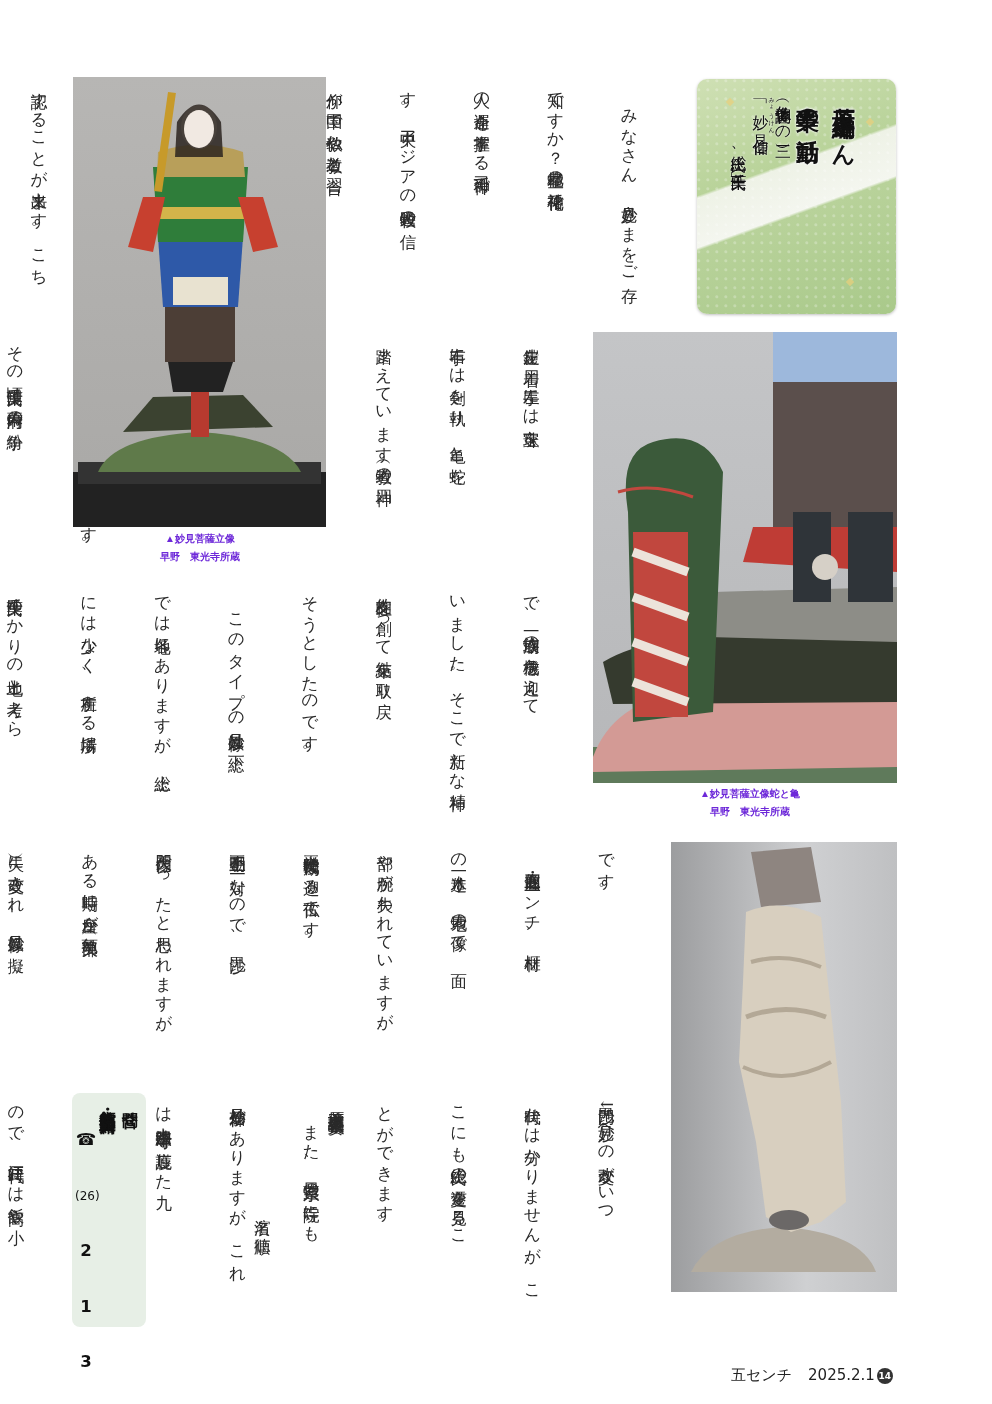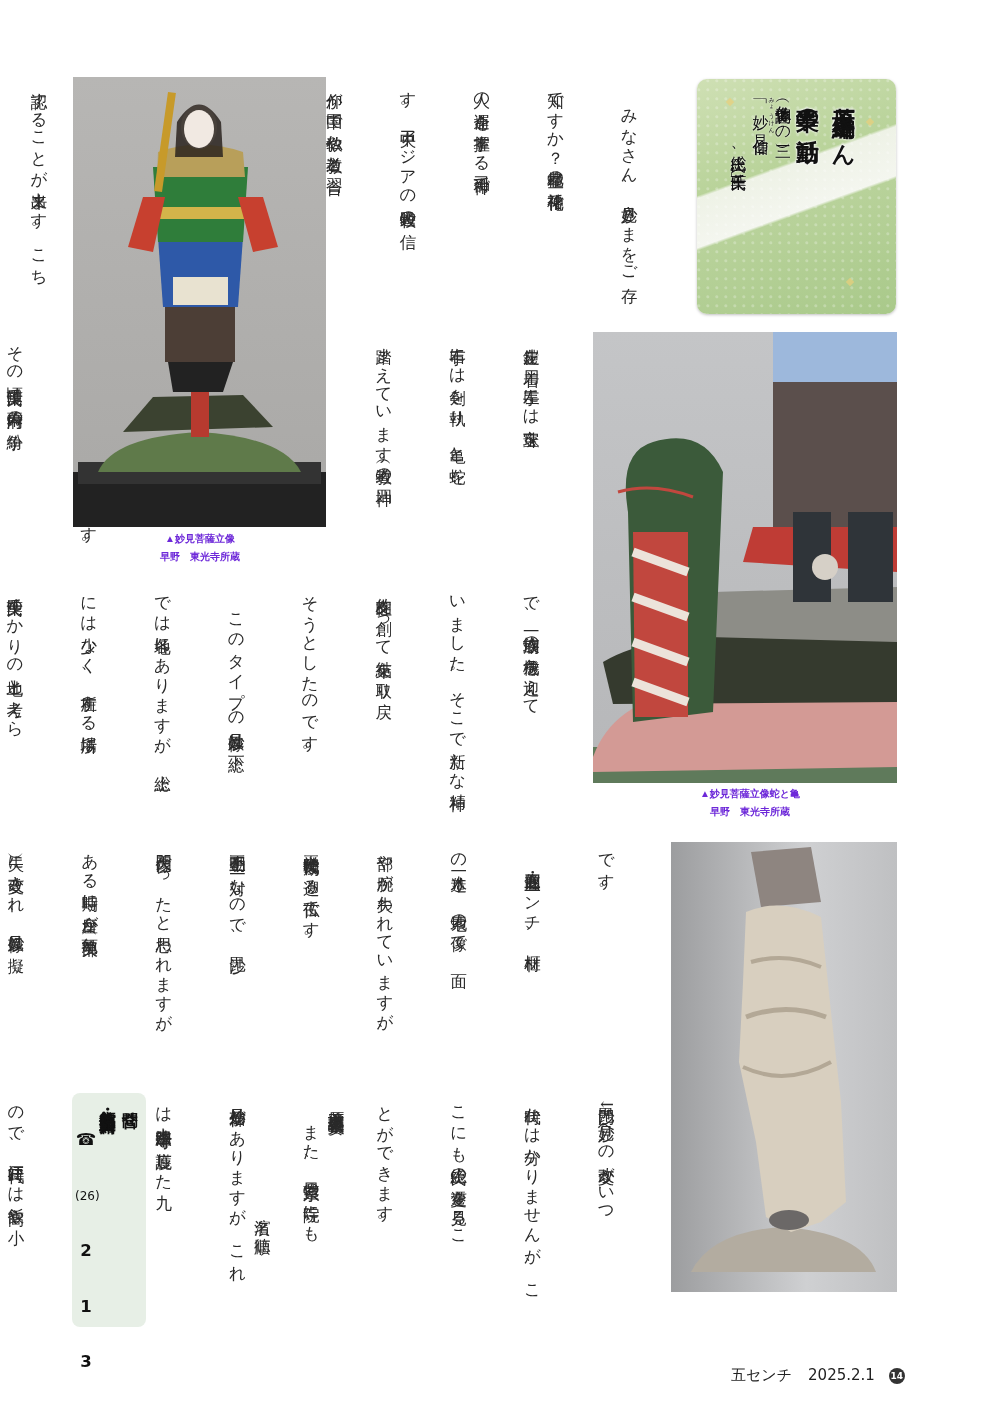--- a/index.html
+++ b/index.html
@@ -43,21 +43,21 @@
   .contact .col { position:absolute; writing-mode:vertical-rl; font-family:"DejaVu Sans","Liberation Sans",sans-serif;
                   font-weight:bold; color:#111; white-space:pre; }
   .c-title { right:6px; top:6px; font-size:16px; letter-spacing:1px; }
   .c-org { right:28px; top:4px; font-size:16.5px; letter-spacing:1px; }
   .c-tel { left:3px; top:2px; width:22px; font-size:16.5px; line-height:18px; writing-mode:horizontal-tb !important; text-align:center; }
   .c-tel div { height:19.5px; }
   .c-tel .small { font-size:12px; font-weight:normal; }
 
   .footer { position:absolute; left:731px; top:1366px; font-family:"DejaVu Sans","Liberation Sans",sans-serif; font-size:15px; color:#222; }
   .footer .num { display:inline-block; width:16px; height:16px; border-radius:50%; background:#333; color:#fff;
-                 font-size:9px; line-height:16px; text-align:center; margin-left:14px; vertical-align:1px; font-weight:bold; }
+                 font-size:9px; line-height:16px; text-align:center; margin-left:2px; vertical-align:1px; font-weight:bold; }
   .footer .date { margin-left:16px; }
 </style>
 </head>
 <body>
 
 <div class="page">
 
   <div class="title-box">
     <div class="pattern"></div>
     <div class="dot" style="left:30px;top:20px"></div>

